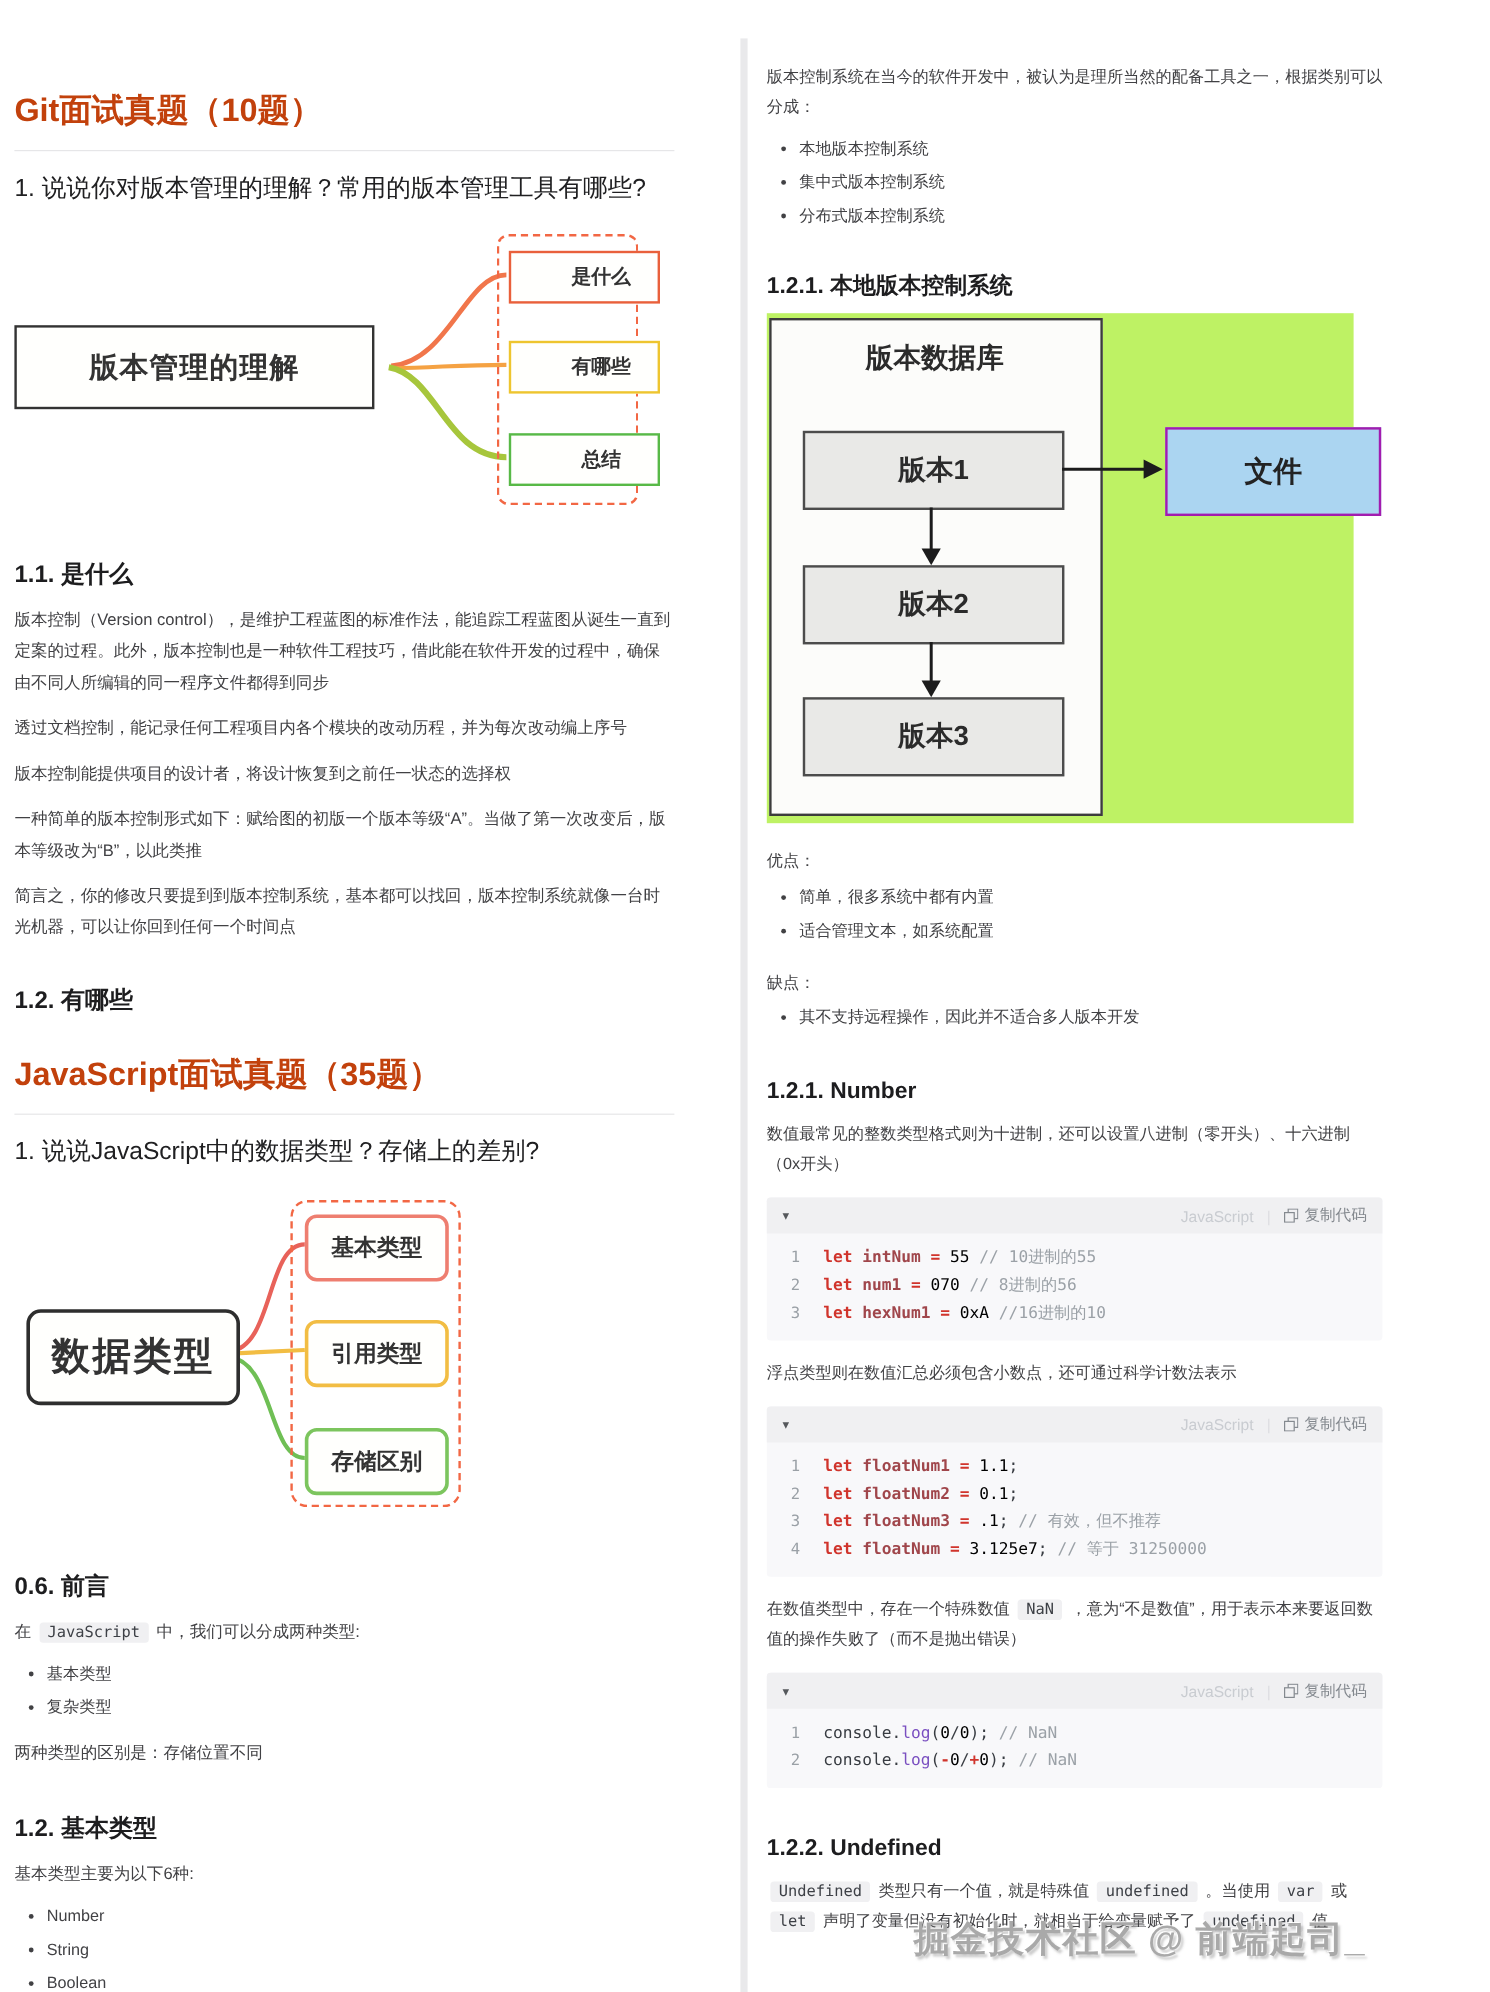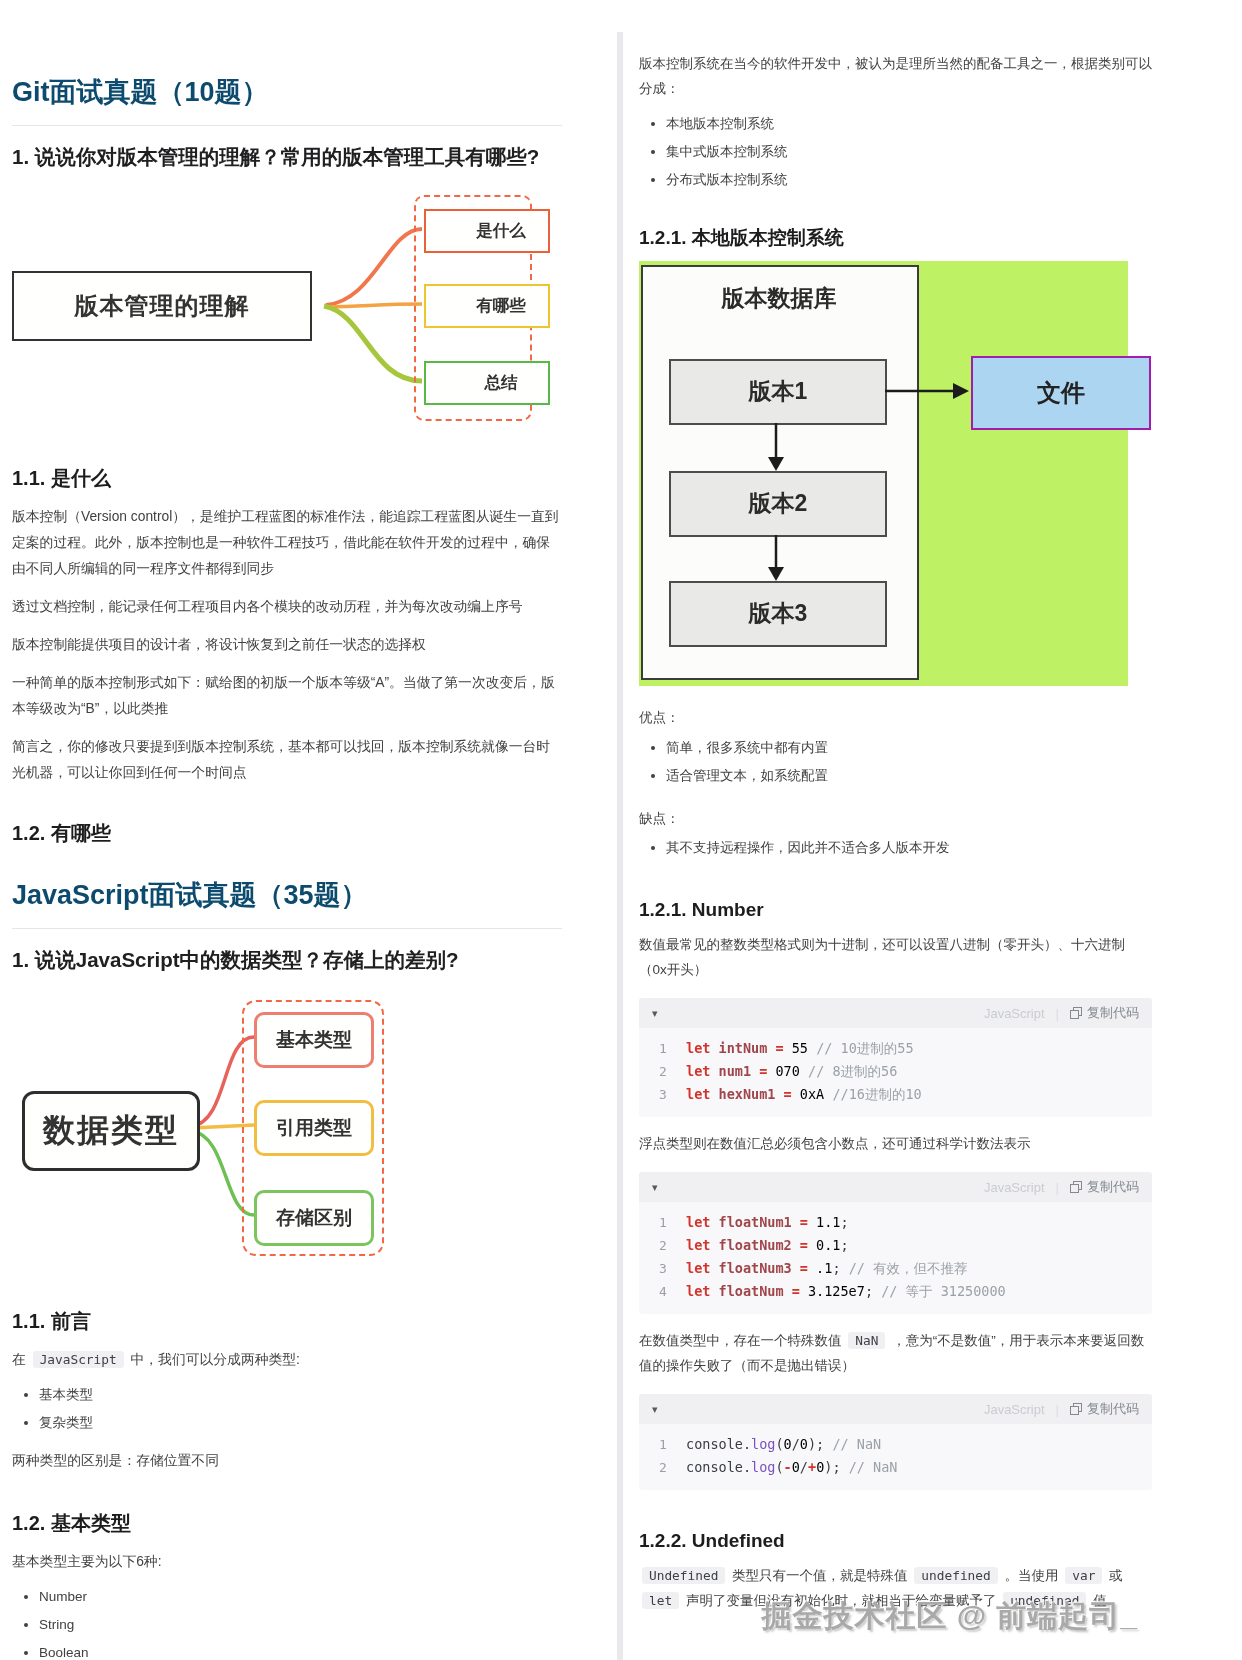--- a/index.html
+++ b/index.html
@@ -5,25 +5,25 @@
   html,body{margin:0;padding:0;}
   .page{position:relative;width:1242px;height:1660px;background:#ffffff;overflow:hidden;
         font-family:"Liberation Sans","DejaVu Sans",sans-serif;color:#3e3e40;}
 
   
   .col-left{position:absolute;left:12px;top:0;width:550px;}
   .col-divider{position:absolute;left:617px;top:32px;width:6px;height:1628px;background:#e9e9eb;}
   .col-right{position:absolute;left:639px;top:0;width:513px;}
 
   
-  .doc-h1{margin:0;font-size:27px;font-weight:700;color:#0c4a6e;
+  .doc-h1{margin:0;font-size:27px;font-weight:700;color:#c2410c;
           padding-bottom:15px;border-bottom:1px solid #e6e6e8;}
   .doc-h1.first{margin-top:74px;}
   .doc-h1.second{margin-top:30px;}
-  .question{margin-top:15px;font-size:20.5px;font-weight:700;color:#202022;line-height:1.58;}
+  .question{margin-top:15px;font-size:20.5px;font-weight:400;color:#202022;line-height:1.58;}
   .sec-h3{margin:0;font-size:20px;font-weight:700;color:#1d1d1f;}
   .para{margin:12px 0;font-size:13.8px;line-height:1.88;color:#414144;}
   .blist{margin:8px 0 14px;padding-left:27px;}
   .blist li{margin:7px 0;font-size:13.5px;color:#414144;line-height:1.55;}
   .col-right .para{font-size:13.5px;line-height:1.85;}
   .col-right .sec-h3{font-size:19px;}
   .icode{font-family:"DejaVu Sans Mono","Liberation Mono",monospace;background:#f0f0f2;
          color:#3d4046;padding:1px 7px;border-radius:3px;font-size:12.8px;margin:0 3px;}
 
   
@@ -130,21 +130,21 @@
         <path d="M180,134 L242,131" fill="none" stroke="#f2bd43" stroke-width="3.5"></path>
         <path d="M180,137 C216,142 212,221 242,221" fill="none" stroke="#6fbf55" stroke-width="3.5"></path>
       </svg>
       <div class="mm2-group"></div>
       <div class="mm-node mm2-root">数据类型</div>
       <div class="mm-node mm2-child mm2-c1">基本类型</div>
       <div class="mm-node mm2-child mm2-c2">引用类型</div>
       <div class="mm-node mm2-child mm2-c3">存储区别</div>
     </div>
 
-    <h3 class="sec-h3" style="margin-top:46px;">1.1. 前言</h3>
+    <h3 class="sec-h3" style="margin-top:46px;">0.6. 前言</h3>
     <p class="para"><span>在 </span><span class="icode">JavaScript</span><span> 中，我们可以分成两种类型:</span></p>
     <ul class="blist">
         <li>基本类型</li>
         <li>复杂类型</li>
       </ul>
     <p class="para">两种类型的区别是：存储位置不同</p>
 
     <h3 class="sec-h3" style="margin-top:36px;">1.2. 基本类型</h3>
     <p class="para">基本类型主要为以下6种:</p>
     <ul class="blist">

